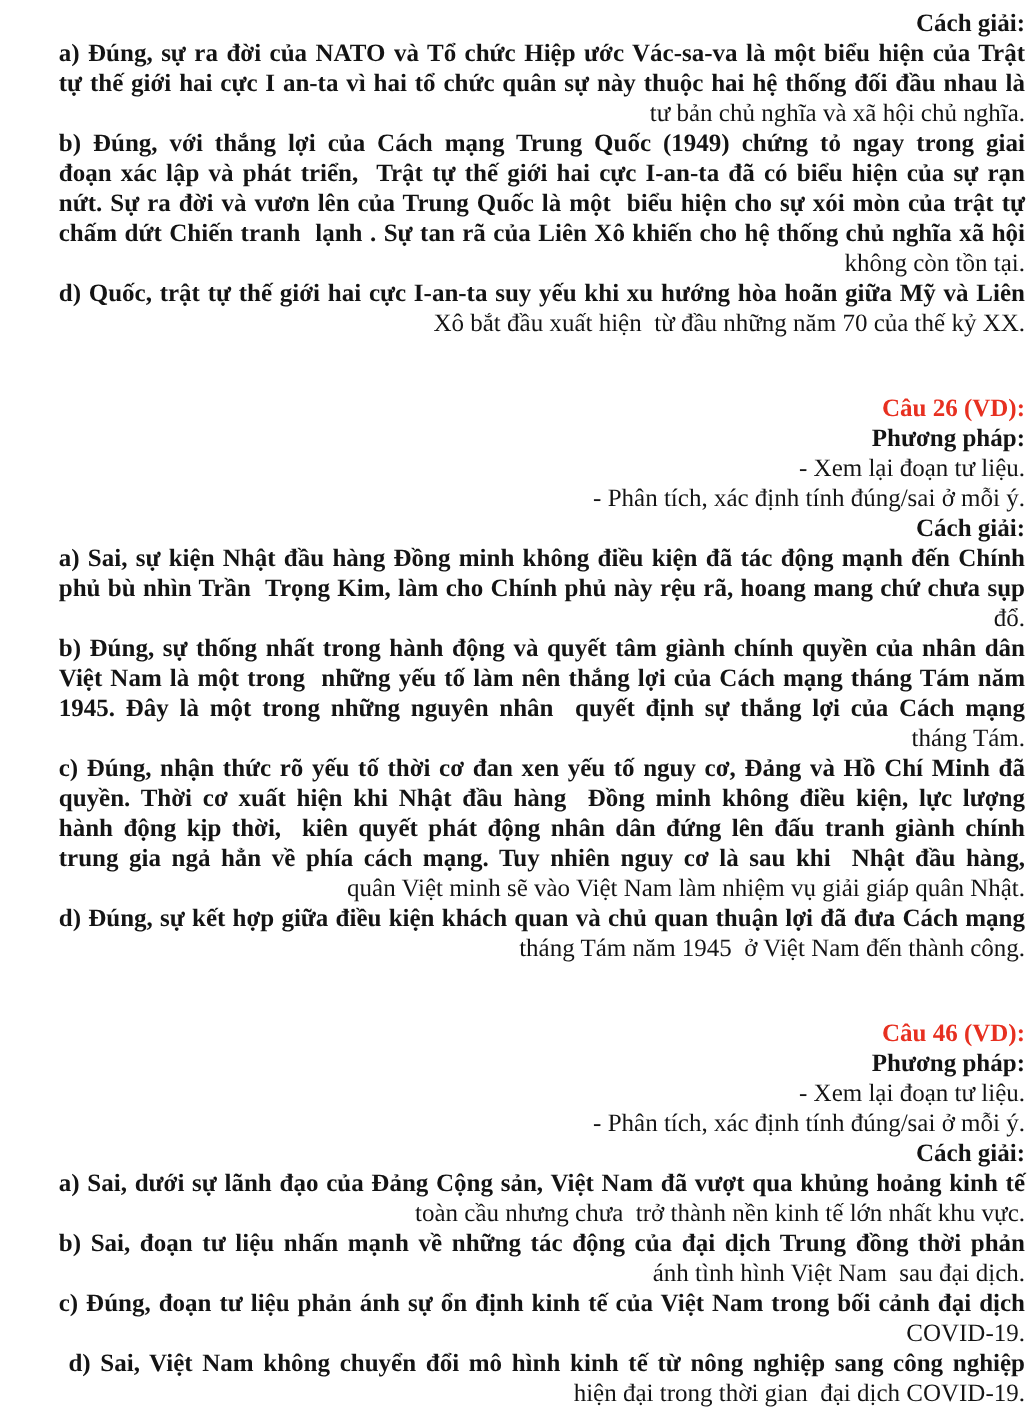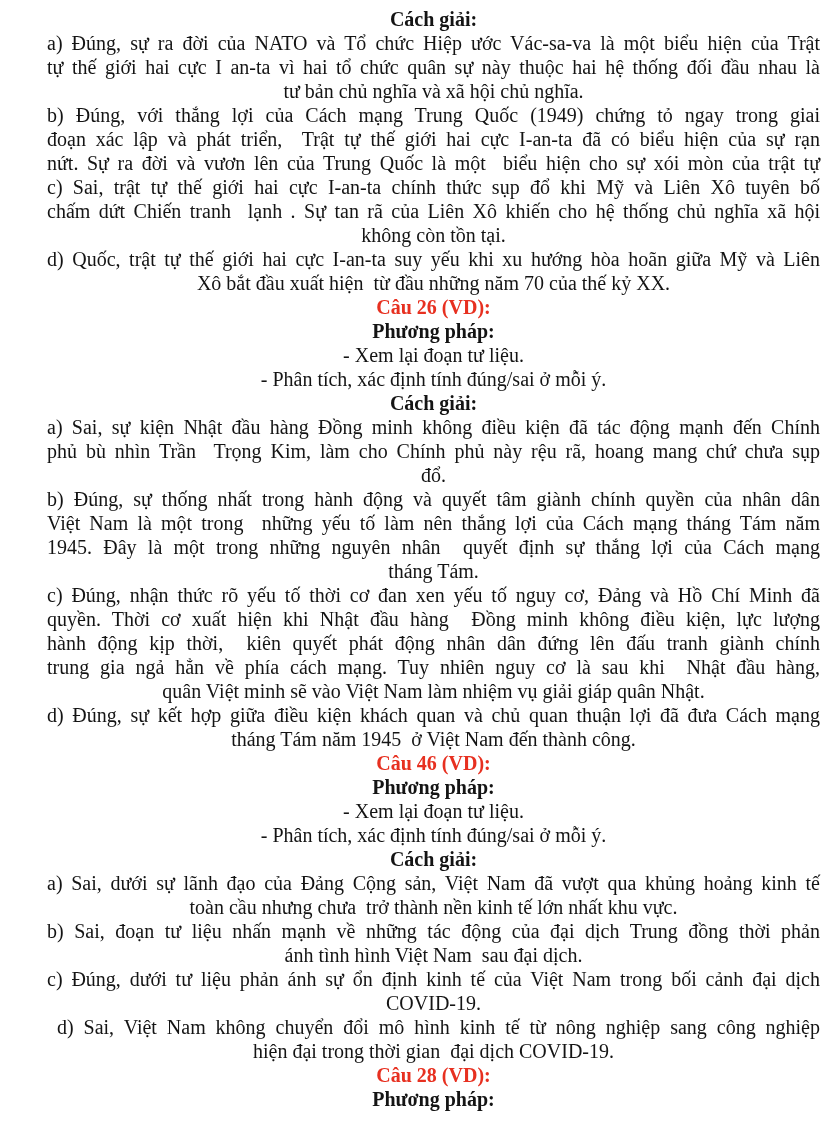--- a/index.html
+++ b/index.html
@@ -17,48 +17,49 @@
     box-sizing: border-box;
     width: 826px;
     height: 1136px;
     padding: 7px 6px 0 47px;
     font-size: 20px;
     line-height: 24.0px;
     color: var(--ink, #141414);
     letter-spacing: 0;
   }
   .line {
-    text-align: center;
+    text-align: right;
     white-space: normal;
   }
   .line.j {
     text-align: justify;
     text-align-last: justify;
     text-justify: inter-word;
+    font-weight: bold;
   }
   .heading {
     font-weight: bold;
   }
   .question {
     font-weight: bold;
     color: var(--red, #e73020);
+    margin-top: 44px;
   }
 </style>
 </head>
 <body style="background: rgb(255, 255, 255);">
 
 <div class="doc">
     <div class="line heading">Cách giải:</div>
     <div class="line j">a) Đúng, sự ra đời của NATO và Tổ chức Hiệp ước Vác-sa-va là một biểu hiện của Trật</div>
     <div class="line j">tự thế giới hai cực I an-ta vì hai tổ chức quân sự này thuộc hai hệ thống đối đầu nhau là</div>
     <div class="line">tư bản chủ nghĩa và xã hội chủ nghĩa.</div>
     <div class="line j">b) Đúng, với thắng lợi của Cách mạng Trung Quốc (1949) chứng tỏ ngay trong giai</div>
     <div class="line j">đoạn xác lập và phát triển,&nbsp; Trật tự thế giới hai cực I-an-ta đã có biểu hiện của sự rạn</div>
     <div class="line j">nứt. Sự ra đời và vươn lên của Trung Quốc là một&nbsp; biểu hiện cho sự xói mòn của trật tự</div>
-    <div class="line j">c) Sai, trật tự thế giới hai cực I-an-ta chính thức sụp đổ khi Mỹ và Liên Xô tuyên bố</div>
     <div class="line j">chấm dứt Chiến tranh&nbsp; lạnh . Sự tan rã của Liên Xô khiến cho hệ thống chủ nghĩa xã hội</div>
     <div class="line">không còn tồn tại.</div>
     <div class="line j">d) Quốc, trật tự thế giới hai cực I-an-ta suy yếu khi xu hướng hòa hoãn giữa Mỹ và Liên</div>
     <div class="line">Xô bắt đầu xuất hiện&nbsp; từ đầu những năm 70 của thế kỷ XX.</div>
     <div class="line question">Câu 26 (VD):</div>
     <div class="line heading">Phương pháp:</div>
     <div class="line">- Xem lại đoạn tư liệu.</div>
     <div class="line">- Phân tích, xác định tính đúng/sai ở mỗi ý.</div>
     <div class="line heading">Cách giải:</div>
     <div class="line j">a) Sai, sự kiện Nhật đầu hàng Đồng minh không điều kiện đã tác động mạnh đến Chính</div>
@@ -77,19 +78,19 @@
     <div class="line">tháng Tám năm 1945&nbsp; ở Việt Nam đến thành công.</div>
     <div class="line question">Câu 46 (VD):</div>
     <div class="line heading">Phương pháp:</div>
     <div class="line">- Xem lại đoạn tư liệu.</div>
     <div class="line">- Phân tích, xác định tính đúng/sai ở mỗi ý.</div>
     <div class="line heading">Cách giải:</div>
     <div class="line j">a) Sai, dưới sự lãnh đạo của Đảng Cộng sản, Việt Nam đã vượt qua khủng hoảng kinh tế</div>
     <div class="line">toàn cầu nhưng chưa&nbsp; trở thành nền kinh tế lớn nhất khu vực.</div>
     <div class="line j">b) Sai, đoạn tư liệu nhấn mạnh về những tác động của đại dịch Trung đồng thời phản</div>
     <div class="line">ánh tình hình Việt Nam&nbsp; sau đại dịch.</div>
-    <div class="line j">c) Đúng, dưới tư liệu phản ánh sự ổn định kinh tế của Việt Nam trong bối cảnh đại dịch</div>
+    <div class="line j">c) Đúng, đoạn tư liệu phản ánh sự ổn định kinh tế của Việt Nam trong bối cảnh đại dịch</div>
     <div class="line">COVID-19.</div>
     <div class="line j">&nbsp;d) Sai, Việt Nam không chuyển đổi mô hình kinh tế từ nông nghiệp sang công nghiệp</div>
     <div class="line">hiện đại trong thời gian&nbsp; đại dịch COVID-19.</div>
     <div class="line question">Câu 28 (VD):</div>
     <div class="line heading">Phương pháp:</div>
   </div>
 
 </body></html>

